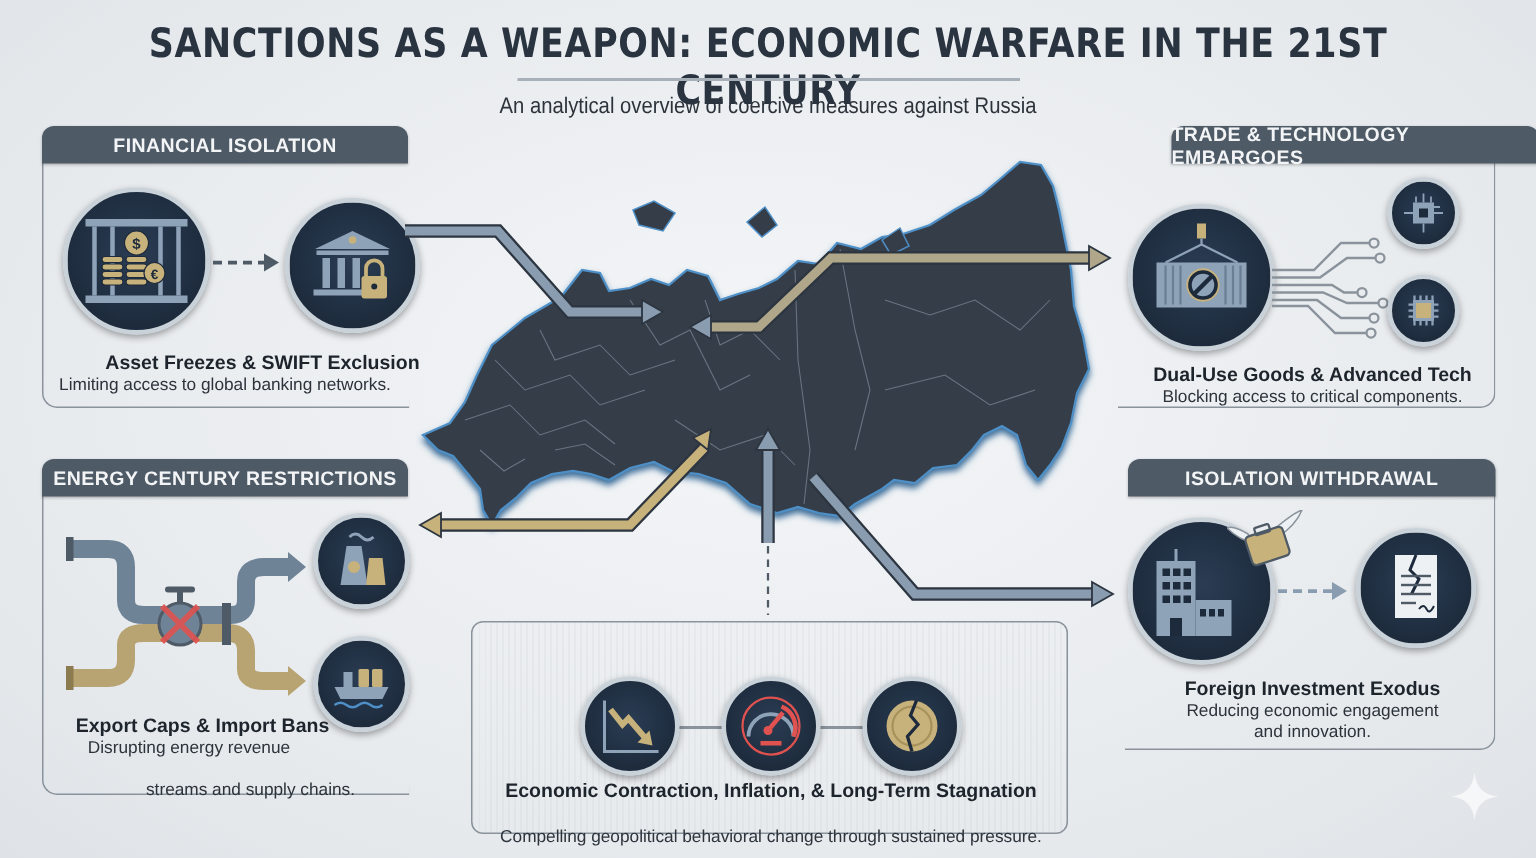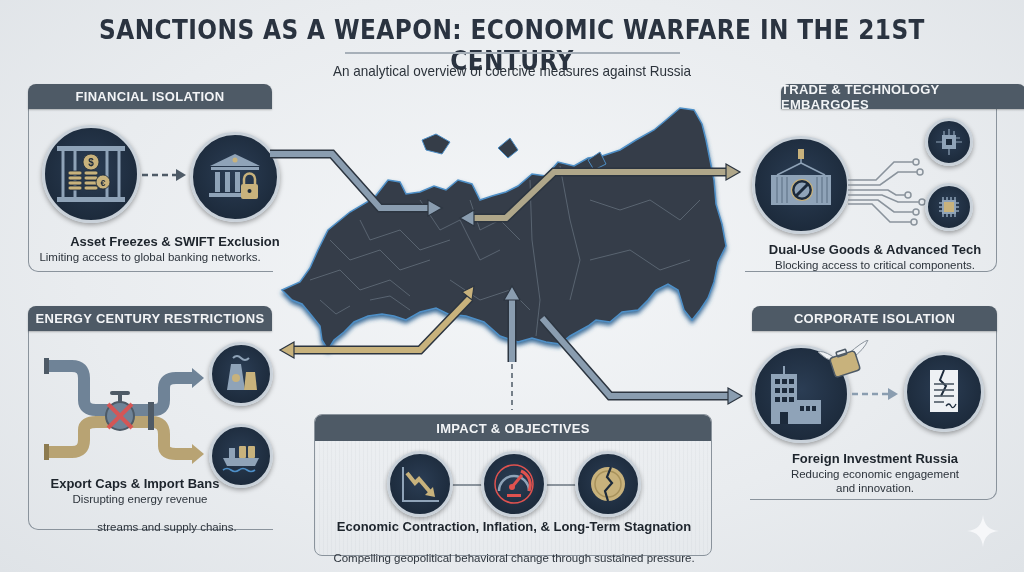--- a/index.html
+++ b/index.html
@@ -202,25 +202,25 @@
 <div class="circle" style="left:209px; top:424px; width:64px; height:64px;">
   <svg width="48" height="48" viewBox="0 0 48 48">
     <rect x="22" y="14" width="7" height="12" rx="1" fill="#c8b27c"></rect>
     <rect x="31" y="14" width="7" height="12" rx="1" fill="#c8b27c"></rect>
     <rect x="12" y="16" width="6" height="10" fill="#8fa3b8"></rect>
     <polygon points="6,26 42,26 38,34 10,34" fill="#8fa3b8"></polygon>
     <path d="M6 38 q4 -3 8 0 t8 0 t8 0 t8 0" stroke="#4e8fc7" stroke-width="1.6" fill="none"></path>
   </svg>
 </div>
 <div class="cap-title" style="left:30px; top:476px; width:180px;margin-left:15px;">Export Caps &amp; Import Bans</div>
-<div class="cap-desc" style="left:40px; top:492px; width:180px;padding-left:20px;">Disrupting energy revenue</div>
+<div class="cap-desc" style="left:26px; top:492px; width:180px;padding-left:20px;">Disrupting energy revenue</div>
 <div class="cap-desc" style="left:30px; top:520px; width:180px;margin-left:47px;">streams and supply chains.</div>
 
 <div class="panel right" style="left:750px; top:318px; width:247px; height:182px;"></div>
-<div class="panel-header" style="left:752px; top:306px; width:245px;">CORPORATE ISOLATION</div>
+<div class="panel-header" style="left:752px; top:306px; width:245px;">ISOLATION WITHDRAWAL</div>
 <div class="circle" style="left:752px; top:345px; width:98px; height:98px;">
   <svg width="80" height="80" viewBox="0 0 80 80">
     <rect x="10" y="20" width="26" height="50" fill="#8fa3b8"></rect>
     <line x1="23" y1="12" x2="23" y2="20" stroke="#8fa3b8" stroke-width="2"></line>
     <g fill="#1c2a3b">
       <rect x="14" y="25" width="5" height="5"></rect>
         <rect x="21" y="25" width="5" height="5"></rect>
         <rect x="28" y="25" width="5" height="5"></rect>
       <rect x="14" y="34" width="5" height="5"></rect>
         <rect x="21" y="34" width="5" height="5"></rect>
@@ -254,21 +254,21 @@
     <path d="M30 8 L26 18 L32 24 L27 34" stroke="#1c2a3b" stroke-width="2" fill="none"></path>
     <g stroke="#4e5a66" stroke-width="1.6">
         <line x1="20" y1="22" x2="40" y2="22"></line>
         <line x1="20" y1="28" x2="40" y2="28"></line>
         <line x1="20" y1="34" x2="40" y2="34"></line>
         <line x1="20" y1="40" x2="30" y2="40"></line>
       </g>
     <path d="M32 44 q3 -4 5 0 t5 -2" stroke="#1c2a3b" stroke-width="1.3" fill="none"></path>
   </svg>
 </div>
-<div class="cap-title" style="left:760px; top:451px; width:230px;">Foreign Investment Russia</div>
+<div class="cap-title" style="left:760px; top:451px; width:230px;">Foreign Investment Exodus</div>
 <div class="cap-desc" style="left:760px; top:467px; width:230px;">Reducing economic engagement</div>
 <div class="cap-desc" style="left:760px; top:481px; width:230px;">and innovation.</div>
 
 <div class="map-wrap">
   <svg width="480" height="310" viewBox="0 0 480 310">
     <defs>
       <filter id="mapShadow" x="-5%" y="-5%" width="110%" height="115%">
         <feDropShadow dx="0" dy="3" stdDeviation="2" flood-color="#2a5f8f" flood-opacity="0.9"></feDropShadow>
       </filter>
     </defs>
@@ -310,21 +310,20 @@
     <polygon points="234,200 242,186 250,200" fill="#8a9db0" stroke="#2c3540" stroke-width="1.2"></polygon>
     <line x1="242" y1="264" x2="242" y2="310" stroke="#4e5a66" stroke-width="1.5" stroke-dasharray="5 4"></line>
 
     <path d="M272 218 L340 296 H460" stroke="#2c3540" stroke-width="9" fill="none"></path>
     <path d="M272 218 L340 296 H460" stroke="#8a9db0" stroke-width="6" fill="none"></path>
     <polygon points="458,288 472,296 458,304" fill="#8a9db0" stroke="#2c3540" stroke-width="1.2"></polygon>
   </svg>
 </div>
 
 <div class="impact">
-  <div class="impact-header">IMPACT &amp; OBJECTIVES</div>
   <div style="position:absolute; left:110px; top:69px; width:180px; height:2px; background:#8a939c;"></div>
   <div class="circle" style="left:72px; top:36px; width:66px; height:66px;">
     <svg width="46" height="46" viewBox="0 0 46 46">
       <path d="M6 6 V40 H42" stroke="#8fa3b8" stroke-width="2" fill="none"></path>
       <path d="M10 12 L18 22 L22 18 L34 32" stroke="#c8b27c" stroke-width="4" fill="none"></path>
       <polygon points="28,34 38,36 36,26" fill="#c8b27c"></polygon>
     </svg>
   </div>
   <div class="circle" style="left:166px; top:36px; width:66px; height:66px;">
     <svg width="46" height="46" viewBox="0 0 46 46">

